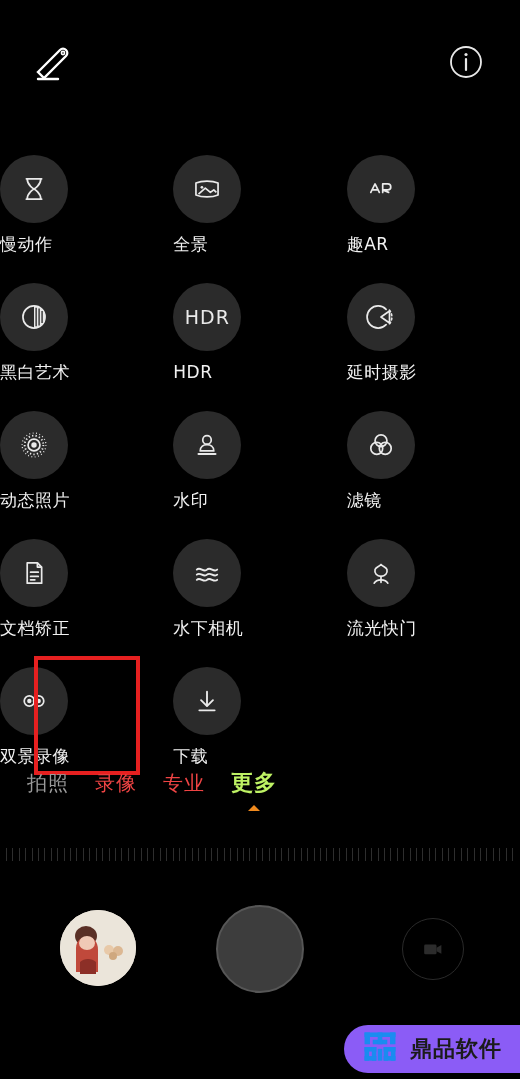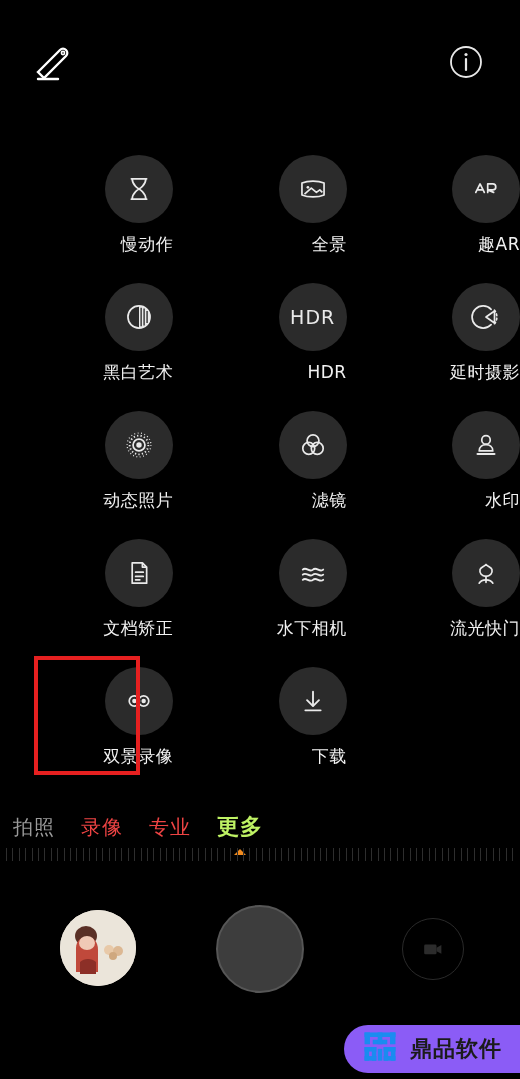--- a/index.html
+++ b/index.html
@@ -47,21 +47,21 @@
     width: 520px;
     display: grid;
     grid-template-columns: repeat(3, 1fr);
     grid-auto-rows: 128px;
     row-gap: 0px;
   }
   .mode-cell {
     position: relative;
     display: flex;
     flex-direction: column;
-    align-items: flex-end;
+    align-items: flex-start;
     justify-content: flex-start;
   }
   .mode-circle {
     width: 68px;
     height: 68px;
     border-radius: 50%;
     background: #2b2b2b;
     display: flex;
     align-items: center;
     justify-content: center;
@@ -90,26 +90,27 @@
   .hdr-text {
     font-size: 19px;
     letter-spacing: 1px;
     color: #eaeaea;
     font-family: "DejaVu Sans", "Liberation Sans", sans-serif;
   }
 
   
   .tabs {
     position: absolute;
-    top: 804px;
+    top: 760px;
     left: 0;
     width: 520px;
     height: 46px;
     display: flex;
     align-items: center;
+    padding-left: 14px;
     box-sizing: border-box;
   }
   .tab {
     position: relative;
     font-size: 20px;
     color: #ef4444;
     padding: 0 13px;
     letter-spacing: 1px;
   }
   .tab.inactive-dim { color: #9a9a9a; }
@@ -298,37 +299,37 @@
         <circle cx="20" cy="20" r="11" fill="none" stroke="#eaeaea" stroke-width="2.2" stroke-dasharray="1.5 2.6"></circle>
         <circle cx="20" cy="20" r="14" fill="none" stroke="#eaeaea" stroke-width="1.6" stroke-dasharray="1 3"></circle>
       </svg>
     </div>
     <div class="mode-label">动态照片</div>
   </div>
 
   <div class="mode-cell">
     <div class="mode-circle">
       <svg viewBox="0 0 40 40" width="34" height="34">
+        <circle cx="20" cy="14" r="5" fill="none" stroke="#eaeaea" stroke-width="2"></circle>
+        <path d="M12 27 C12 22 16 19.5 20 19.5 C24 19.5 28 22 28 27 Z" fill="none" stroke="#eaeaea" stroke-width="2" stroke-linejoin="round"></path>
+        <line x1="10" y1="30.5" x2="30" y2="30.5" stroke="#eaeaea" stroke-width="2.4" stroke-linecap="round"></line>
+      </svg>
+    </div>
+    <div class="mode-label">水印</div>
+  </div>
+
+  <div class="mode-cell">
+    <div class="mode-circle">
+      <svg viewBox="0 0 40 40" width="34" height="34">
         <circle cx="20" cy="15" r="7" fill="none" stroke="#eaeaea" stroke-width="2"></circle>
         <circle cx="15" cy="24" r="7" fill="none" stroke="#eaeaea" stroke-width="2"></circle>
         <circle cx="25" cy="24" r="7" fill="none" stroke="#eaeaea" stroke-width="2"></circle>
       </svg>
     </div>
     <div class="mode-label">滤镜</div>
-  </div>
-
-  <div class="mode-cell">
-    <div class="mode-circle">
-      <svg viewBox="0 0 40 40" width="34" height="34">
-        <circle cx="20" cy="14" r="5" fill="none" stroke="#eaeaea" stroke-width="2"></circle>
-        <path d="M12 27 C12 22 16 19.5 20 19.5 C24 19.5 28 22 28 27 Z" fill="none" stroke="#eaeaea" stroke-width="2" stroke-linejoin="round"></path>
-        <line x1="10" y1="30.5" x2="30" y2="30.5" stroke="#eaeaea" stroke-width="2.4" stroke-linecap="round"></line>
-      </svg>
-    </div>
-    <div class="mode-label">水印</div>
   </div>
 
   <div class="mode-cell">
     <div class="mode-circle">
       <svg viewBox="0 0 40 40" width="34" height="34">
         <path d="M12 8 H24 L29 13 V32 H12 Z" fill="none" stroke="#eaeaea" stroke-width="2" stroke-linejoin="round"></path>
         <path d="M24 8 V13 H29" fill="none" stroke="#eaeaea" stroke-width="2" stroke-linejoin="round"></path>
         <line x1="16" y1="19" x2="25" y2="19" stroke="#eaeaea" stroke-width="2" stroke-linecap="round"></line>
         <line x1="16" y1="24" x2="25" y2="24" stroke="#eaeaea" stroke-width="2" stroke-linecap="round"></line>
         <line x1="16" y1="28" x2="21" y2="28" stroke="#eaeaea" stroke-width="2" stroke-linecap="round"></line>

